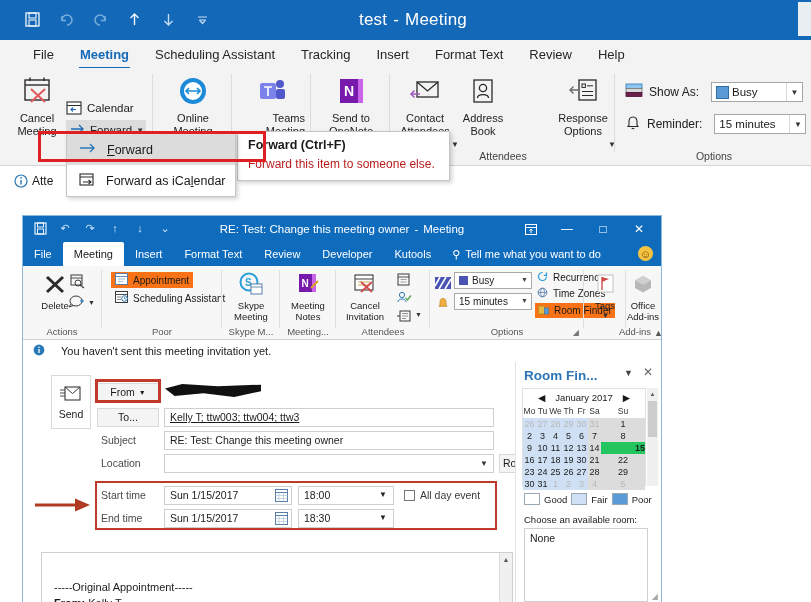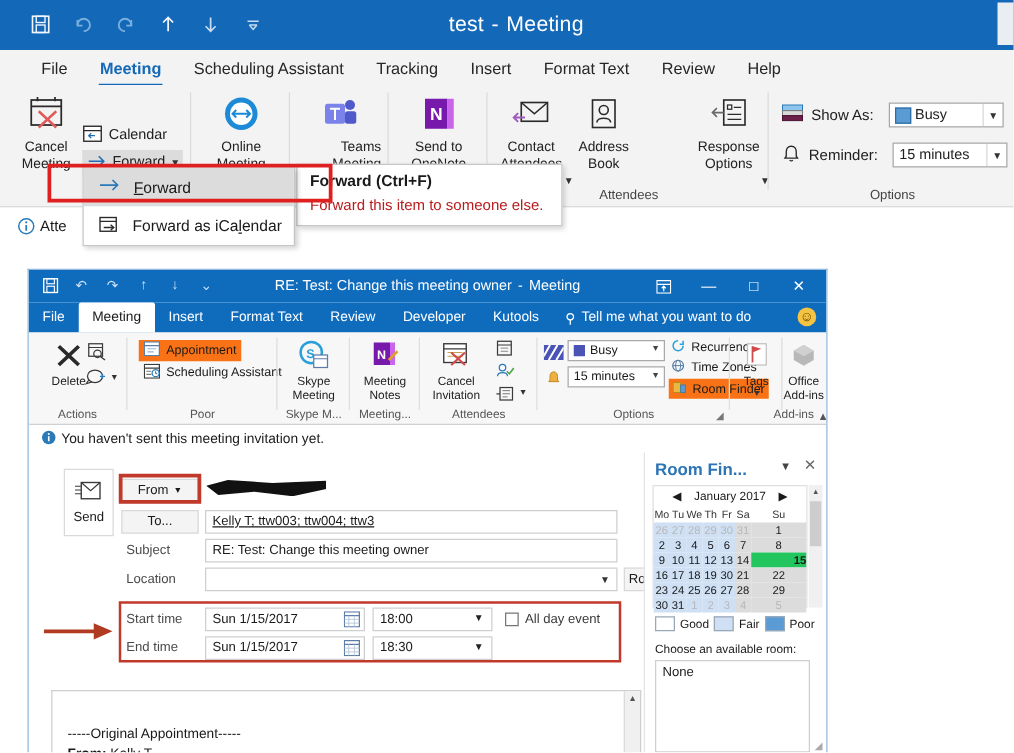--- a/index.html
+++ b/index.html
@@ -150,21 +150,21 @@
   .smallitem { position:absolute; display:flex; align-items:center; gap:5px; font-size:10px; color:#1a1a1a; white-space:nowrap; }
   .smallitem.sel { background:#f97316; }
   .minicombo {
     position:absolute; height:17px; background:#fff; border:1px solid #a9a9a9; font-size:10px;
     color:#1a1a1a; display:flex; align-items:center; padding-left:4px;
   }
   .minicombo .mc-car { position:absolute; right:3px; top:3px; font-size:7px; color:#444; }
 
   #win2-info {
     position:absolute; left:0; top:124px; width:638px; height:22px; background:#fff;
-    display:flex; align-items:center; gap:4px; padding-left:10px; font-size:11px; color:#1a1a1a;
+    display:flex; align-items:center; gap:16px; padding-left:10px; font-size:11px; color:#1a1a1a;
   }
 
   #win2-form { position:absolute; left:0; top:146px; width:492px; height:241px; background:#fff; }
   #send-btn {
     position:absolute; left:28px; top:13px; width:40px; height:54px;
     border:1px solid #d9d9d9; background:#fff; display:flex; flex-direction:column;
     align-items:center; justify-content:center; gap:3px; font-size:10.5px; color:#1a1a1a;
   }
   .fieldrow { position:absolute; left:74px; height:20px; display:flex; align-items:center; }
   .fieldbtn {

